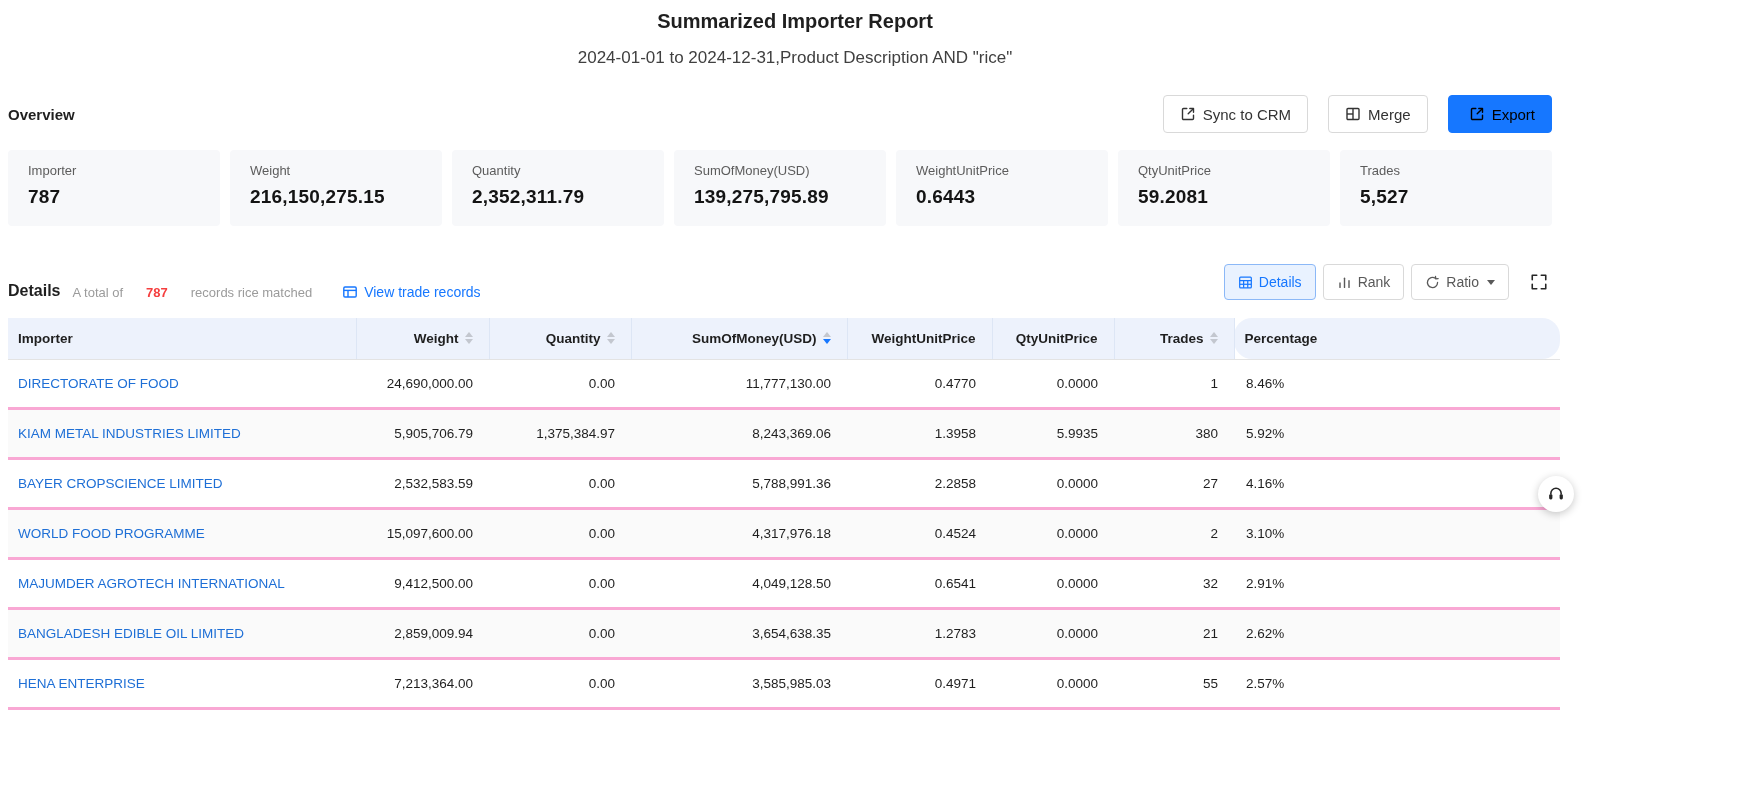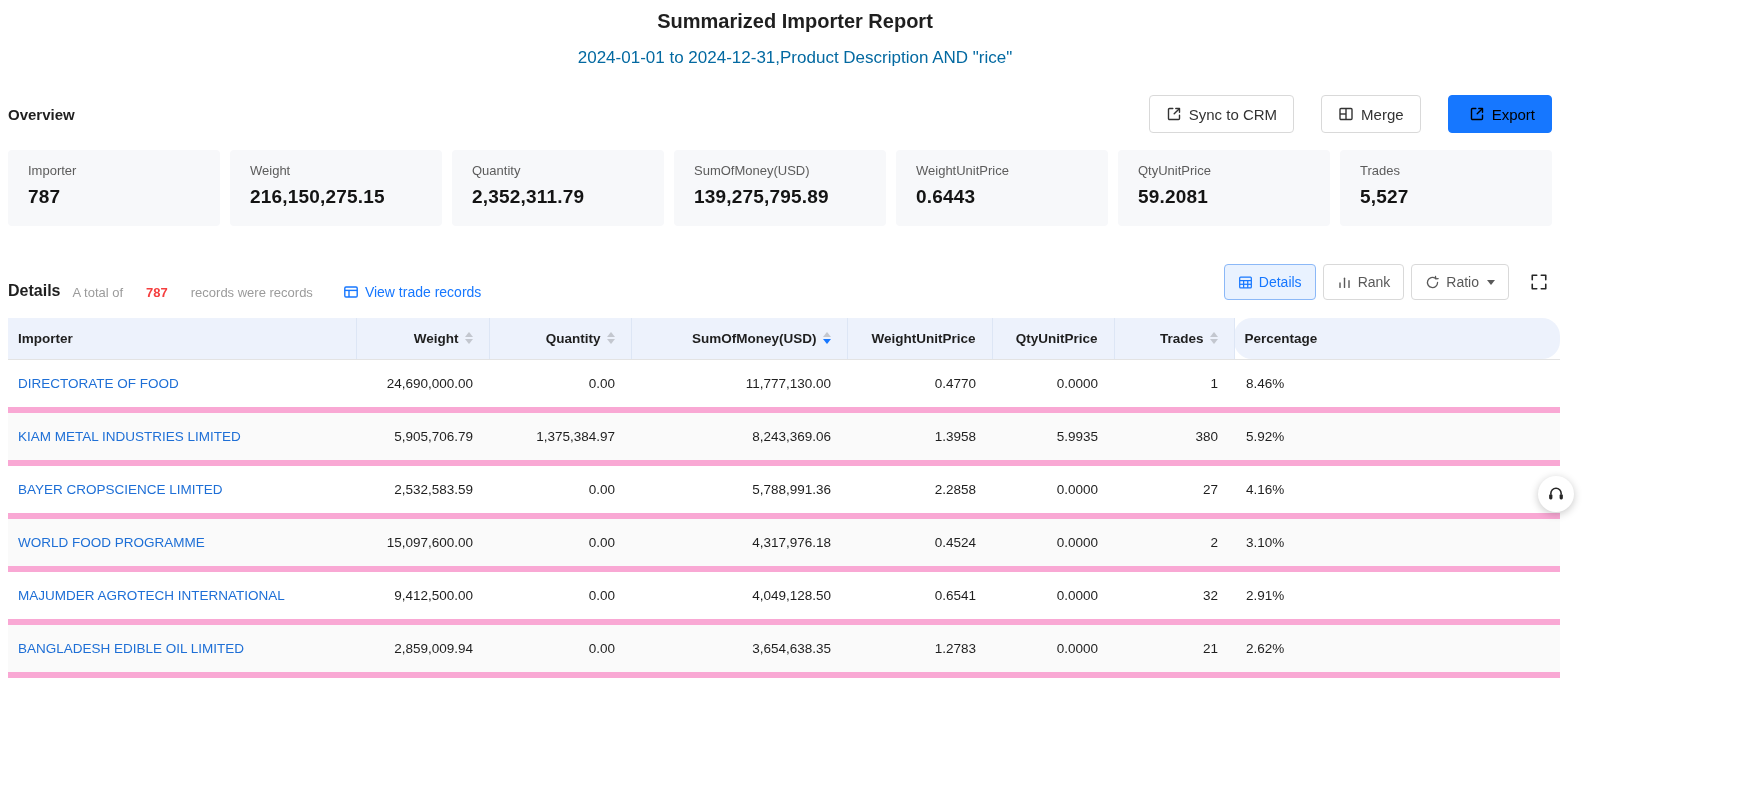--- a/index.html
+++ b/index.html
@@ -8,26 +8,26 @@
     font-family: "Liberation Sans", "DejaVu Sans", sans-serif;
     color:#262626;
     width:1758px; height:785px;
     position:relative; overflow:hidden;
   }
   .content { width:1560px; position:relative; }
 
   
   .report-header { text-align:center; padding-top:10px;margin-left:30px; }
   .report-title { font-size:20px; font-weight:700; color:#1f1f1f; }
-  .report-subtitle { font-size:17px; color:#0369a1; margin-top:15px; font-weight:400; }
+  .report-subtitle { font-size:17px; color:#404040; margin-top:15px; font-weight:400; }
 
   
   .overview-bar { display:flex; justify-content:space-between; align-items:center; margin:27px 8px 0 8px; }
   .section-heading { font-size:15px; font-weight:700; color:#1f1f1f; }
-  .action-buttons { display:flex; gap:27px; align-items:flex-end; }
+  .action-buttons { display:flex; gap:20px; align-items:flex-end; }
   .btn {
     display:inline-flex; align-items:center; gap:7px;
     height:38px; padding:0 16px; background:#fff;
     border:1px solid #d9d9d9; border-radius:4px;
     font-size:15px; color:#333; cursor:pointer;
     font-family:inherit;
   }
   .btn svg { flex:0 0 auto; }
   .btn-primary { background:#1677ff; border-color:#1677ff; color:#000000;padding-left:20px; }
 
@@ -61,21 +61,21 @@
     padding:0 16px; white-space:nowrap;
   }
   thead th:last-child { border-right:none;border-radius:18px; }
   th.align-left { text-align:left; padding-left:10px; }
   th.align-right { text-align:right; }
   .th-wrap { display:inline-flex; align-items:center; gap:4px; }
   .sorter { display:inline-flex; flex-direction:column; align-items:center; cursor:pointer; margin-left:2px; }
   .caret-up { width:0; height:0; border-left:4px solid transparent; border-right:4px solid transparent; border-bottom:5px solid #c3c7cf; margin-bottom:2px; }
   .caret-down { width:0; height:0; border-left:4px solid transparent; border-right:4px solid transparent; border-top:5px solid #c3c7cf; }
   .caret-down.active { border-top-color:#1677ff; }
-  tbody td { height:49px; border-bottom:6px solid #f9a8d4; padding:16px 16px; color:#1f1f1f; white-space:nowrap; overflow:hidden; }
+  tbody td { height:49px; border-bottom:3px solid #f9a8d4; padding:16px 16px; color:#1f1f1f; white-space:nowrap; overflow:hidden; }
   tbody tr:nth-child(even) { background:#fafafa; }
   td.cell-left { text-align:left; padding-left:10px; }
   td.cell-right { text-align:right; }
   td.cell-pct { text-align:left; padding-left:12px; }
   .importer-link { color:#1e6fd6; text-decoration:none; cursor:pointer; }
 
   
   .support-fab {
     position:absolute; left:1538px; top:476px; width:36px; height:36px;
     background:#fff; border-radius:50%; box-shadow:0 2px 8px rgba(0,0,0,.22);
@@ -163,21 +163,21 @@
     <div class="stat-label">Trades</div>
     <div class="stat-value">5,527</div>
   </div>
 </div>
 
   <div class="details-bar">
     <div class="details-heading">Details</div>
     <div class="matched-text">
       <span>A total of</span>
       <span class="matched-count">787</span>
-      <span>records were records</span>
+      <span>records rice matched</span>
     </div>
     <a class="view-link">
       <span style="display:inline-flex">
           <svg width="16" height="16" viewBox="0 0 16 16" fill="none" stroke="currentColor" stroke-width="1.4" stroke-linejoin="round">
             <rect x="1.8" y="3" width="12.4" height="10" rx="1.2"></rect>
             <path d="M1.8 6.4h12.4"></path>
             <path d="M6 6.4V13"></path>
           </svg>
         </span>
       <span>View trade records</span>
@@ -343,20 +343,30 @@
     <td class="cell-left"><a class="importer-link">BANGLADESH EDIBLE OIL LIMITED</a></td>
     <td class="cell-right">2,859,009.94</td>
     <td class="cell-right">0.00</td>
     <td class="cell-right">3,654,638.35</td>
     <td class="cell-right">1.2783</td>
     <td class="cell-right">0.0000</td>
     <td class="cell-right">21</td>
     <td class="cell-pct">2.62%</td>
   </tr>
 
+  <tr>
+    <td class="cell-left"><a class="importer-link">HENA ENTERPRISE</a></td>
+    <td class="cell-right">7,213,364.00</td>
+    <td class="cell-right">0.00</td>
+    <td class="cell-right">3,585,985.03</td>
+    <td class="cell-right">0.4971</td>
+    <td class="cell-right">0.0000</td>
+    <td class="cell-right">55</td>
+    <td class="cell-pct">2.57%</td>
+  </tr>
 </tbody>
   </table>
 
 </div>
 
 <div class="support-fab">
   <span style="display:inline-flex">
       <svg width="18" height="18" viewBox="0 0 16 16" fill="currentColor">
         <path d="M8 2.2A5.3 5.3 0 0 0 2.7 7.5v1h1.4V7.5a3.9 3.9 0 1 1 7.8 0v1h1.4v-1A5.3 5.3 0 0 0 8 2.2z"></path>
         <rect x="1.9" y="8.2" width="2.9" height="4.6" rx="1.2"></rect>

